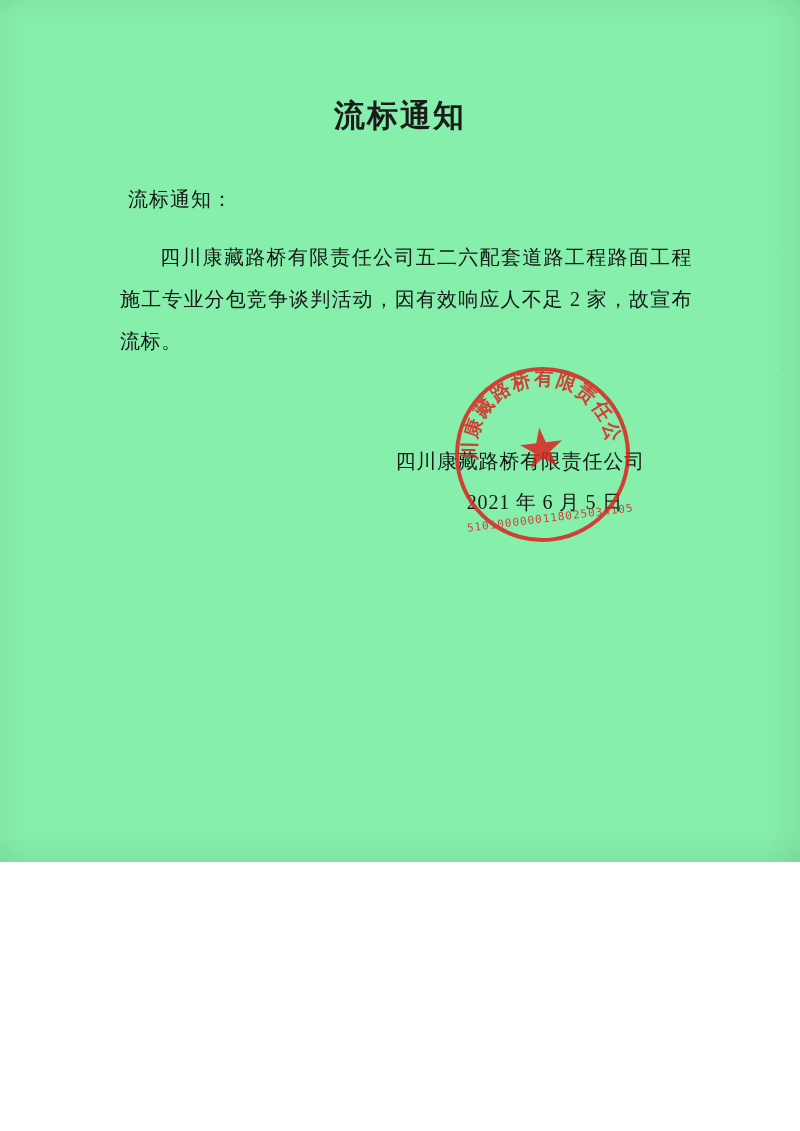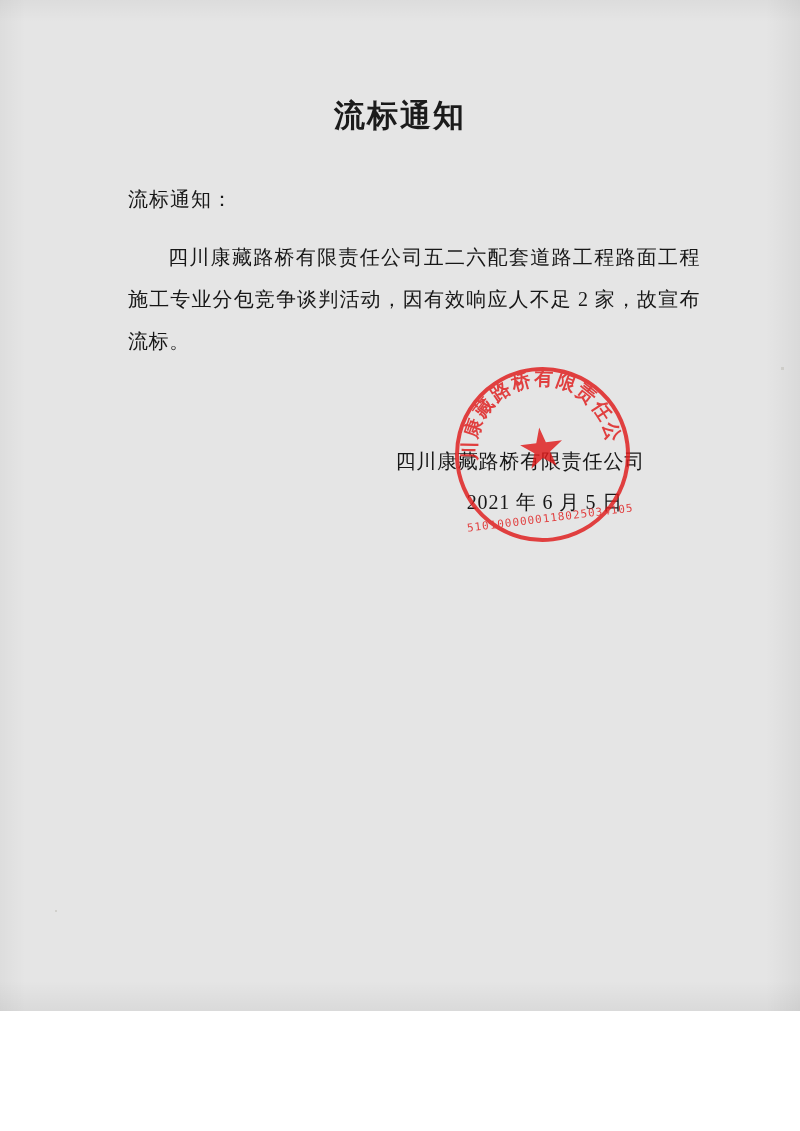--- a/index.html
+++ b/index.html
@@ -6,22 +6,22 @@
     margin: 0;
     padding: 0;
     background: #ffffff;
   }
   body {
     font-family: "Liberation Serif", "DejaVu Serif", serif;
   }
   .page {
     position: relative;
     width: 800px;
-    height: 1011px;
-    background: #e5e5e5;
+    height: 862px;
+    background: #86efac;
     overflow: hidden;
     text-decoration: underline;
   }
   
   .paper-tint {
     position: absolute;
     inset: 0;
     background:
       linear-gradient(to right, rgba(0,0,0,0.035) 0px, rgba(0,0,0,0.0) 26px),
       linear-gradient(to left, rgba(0,0,0,0.05) 0px, rgba(0,0,0,0.0) 34px),
@@ -50,21 +50,21 @@
     position: absolute;
     top: 186px;
     left: 128px;
     font-size: 20px;
     color: #171717;
     letter-spacing: 1px;
   }
   .body-text {
     position: absolute;
     top: 236px;
-    left: 128px;
+    left: 120px;
     width: 572px;
     font-size: 20px;
     line-height: 42px;
     color: #171717;
     text-align: justify;
     letter-spacing: 0.6px;
     text-indent: 40px;
   }
   .signature-block {
     position: absolute;

